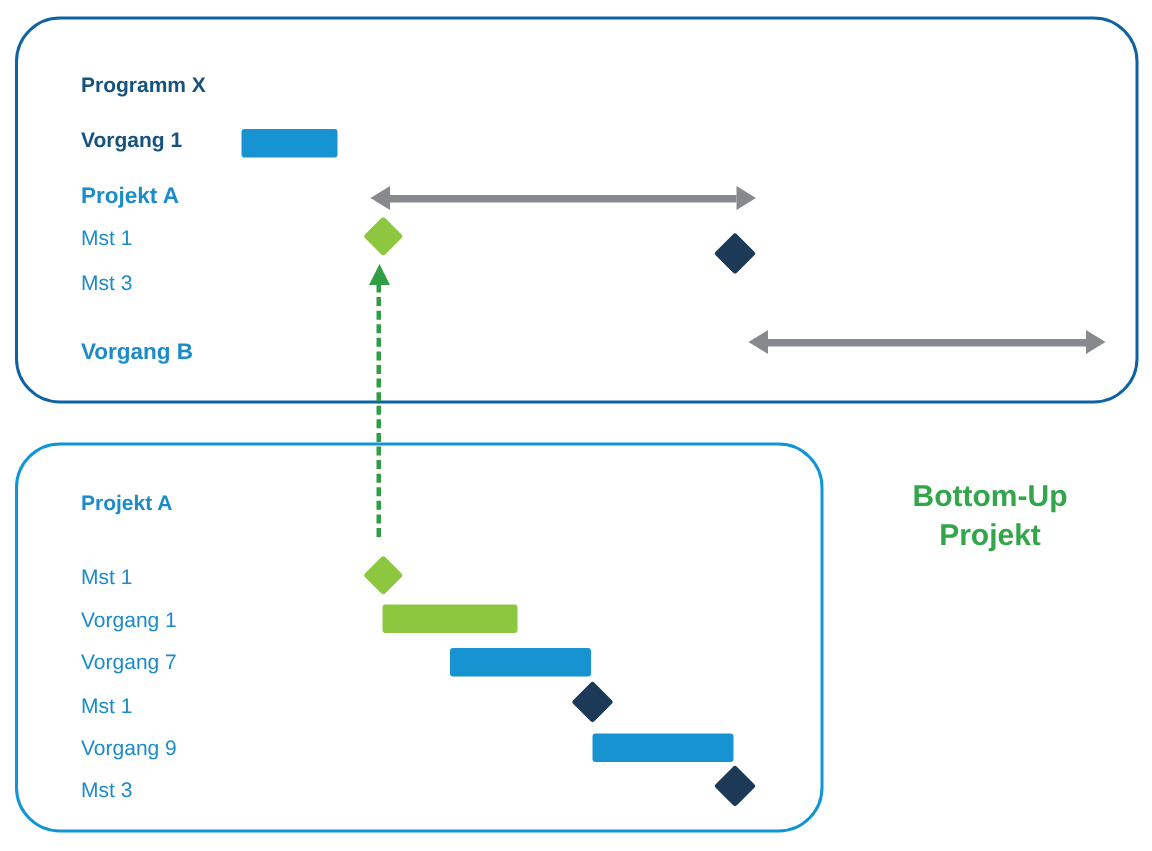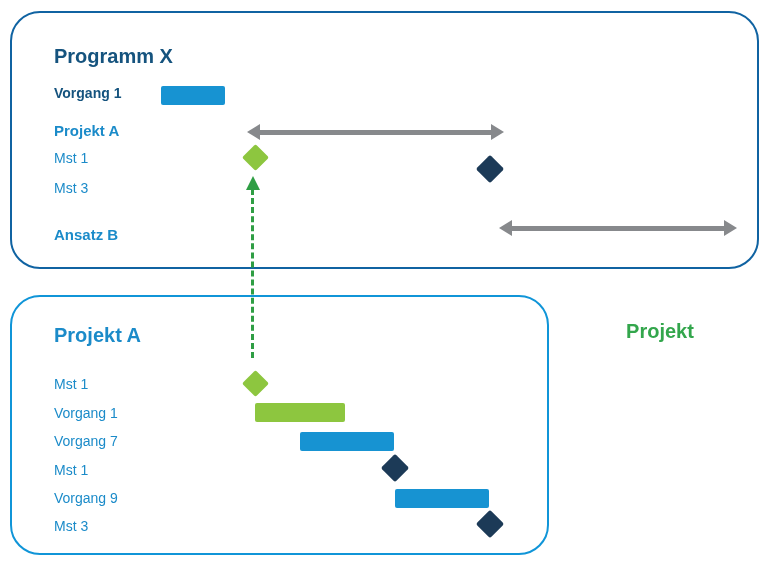--- a/index.html
+++ b/index.html
@@ -5,21 +5,21 @@
   html,body{margin:0;padding:0;background:#ffffff;}
   .stage{
     position:relative;width:768px;height:567px;background:#ffffff;
     font-family:"Liberation Sans",sans-serif;overflow:hidden;
   }
   .panel{position:absolute;border-radius:30px;background:#ffffff;}
   .panel.program{left:10px;top:11px;width:745px;height:254px;border:2px solid #1063A2;}
   .panel.project{left:10px;top:295px;width:535px;height:256px;border:2px solid #1095D8;}
 
   .lbl{position:absolute;white-space:nowrap;font-size:14px;line-height:16px;}
-  .t-title-dark{color:#15537E;font-weight:bold;font-size:20px;line-height:18px;}
+  .t-title-dark{color:#15537E;font-weight:bold;font-size:14px;line-height:18px;}
   .t-bold-dark{color:#15537E;font-weight:bold;}
   .t-bold-blue{color:#1B8BC9;font-weight:bold;font-size:15px;}
   .t-blue{color:#1B8BC9;}
 
   .bar{position:absolute;height:19px;border-radius:2px;}
   .bar.blue{background:#1793D2;}
   .bar.green{background:#8DC63F;}
 
   .diamond{position:absolute;transform:rotate(45deg);border-radius:2px;}
   .diamond.green{width:19px;height:19px;background:#8DC63F;}
@@ -56,21 +56,21 @@
       <div class="head l"></div>
       <div class="head r"></div>
     </div>
 
     <div class="lbl t-blue" style="left:42px;top:137px;">Mst 1</div>
     <div class="diamond green" style="left:234px;top:135px;"></div>
 
     <div class="lbl t-blue" style="left:42px;top:167px;">Mst 3</div>
     <div class="diamond dark" style="left:468px;top:146px;"></div>
 
-    <div class="lbl t-bold-blue" style="left:42px;top:214px;">Ansatz B</div>
+    <div class="lbl t-bold-blue" style="left:42px;top:214px;">Vorgang B</div>
     <div class="harrow" style="left:500px;top:213px;width:212px;">
       <div class="head l"></div>
       <div class="head r"></div>
     </div>
   </div>
 
   <div class="panel project">
     <div class="lbl t-title-dark" style="left:42px;top:29px;color:#1B8BC9;">Projekt A</div>
 
     <div class="lbl t-blue" style="left:42px;top:79px;">Mst 1</div>
@@ -89,16 +89,17 @@
     <div class="bar blue" style="left:383px;top:192px;width:94px;"></div>
 
     <div class="lbl t-blue" style="left:42px;top:221px;">Mst 3</div>
     <div class="diamond dark" style="left:468px;top:217px;"></div>
   </div>
 
   <div class="dash-line"></div>
   <div class="dash-head"></div>
 
   <div class="annotation">
+    <div>Bottom-Up</div>
     <div>Projekt</div>
   </div>
 
 </div>
 
 </body></html>

